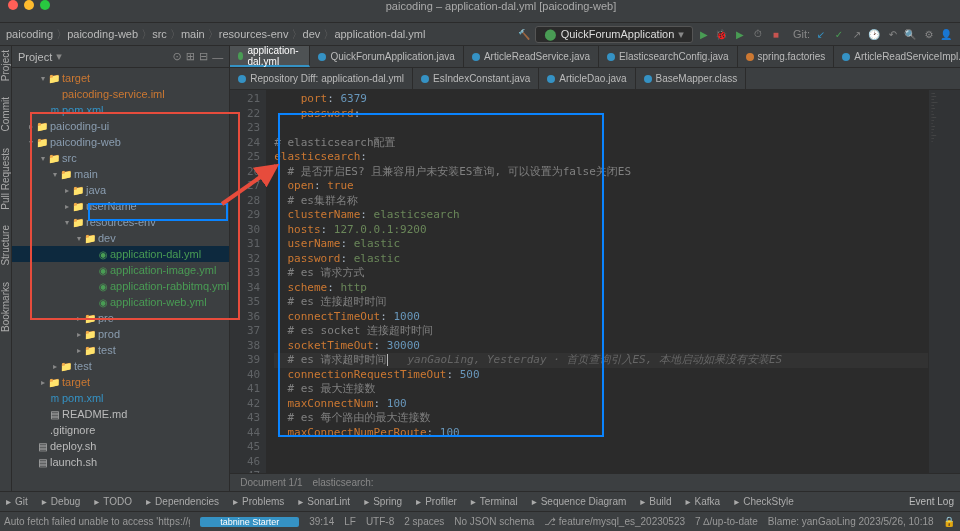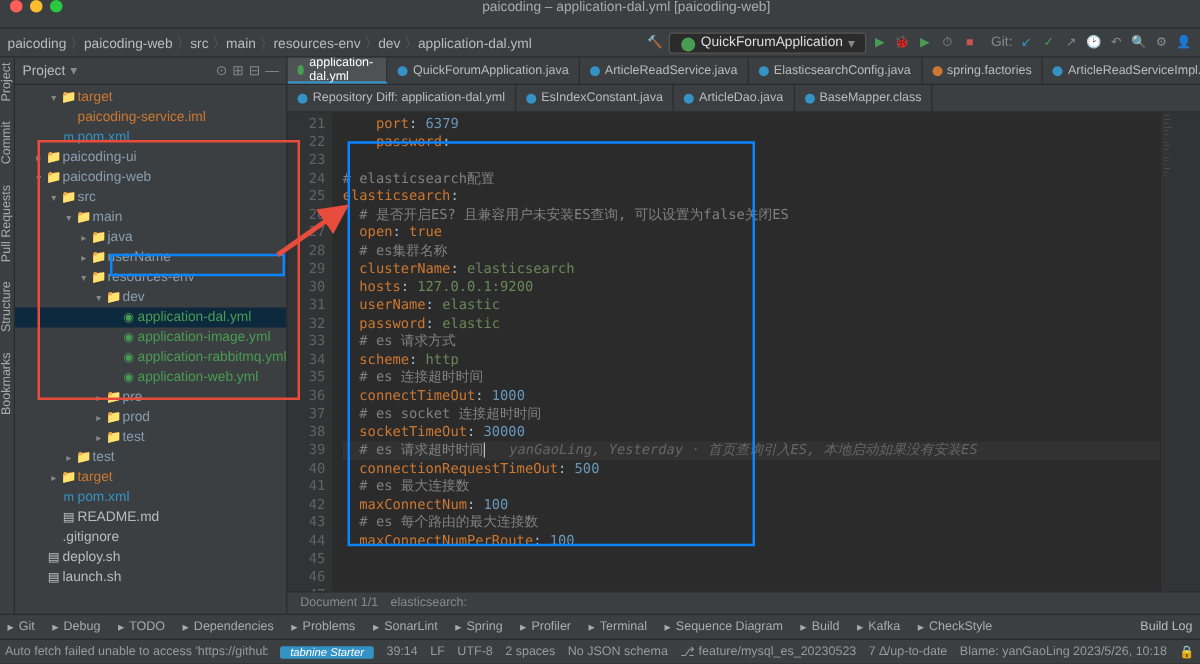--- a/index.html
+++ b/index.html
@@ -69,21 +69,21 @@
   .c-hint { color: #666; font-style: italic; }
   .caret { display:inline-block; width:1px; height:12px; background:#bbb; vertical-align:middle; }
   .minimap { position:absolute; right:0; top:0; bottom:0; width:60px; border-left:1px solid #2b2b2b; background:#313335; font-size:2px; line-height:3px; color:#555; padding:2px; overflow:hidden; }
   
   .editor-breadcrumb { height: 18px; background: #3c3f41; border-top: 1px solid #2b2b2b; display: flex; align-items: center; padding: 0 10px; font-size: 10px; color: #888; gap: 10px; }
   
   .bottom-tools { height: 20px; background: #3c3f41; border-top: 1px solid #2b2b2b; display: flex; align-items: center; padding: 0 6px; gap: 14px; font-size: 10px; }
   .bottom-tools .titem { display: flex; align-items: center; gap: 4px; cursor: pointer; color: #aaa; }
   .statusbar { height: 20px; background: #3c3f41; border-top: 1px solid #2b2b2b; display: flex; align-items: center; padding: 0 4px; font-size: 10px; color: #999; gap: 10px; }
   .statusbar .sitem { display:flex; align-items:center; gap:3px; }
-  .statusbar .tabnine-badge { background:#3592c4; color:#fff; padding:0 8px; border-radius:2px; font-size:9px;font-style:italic; }
+  .statusbar .tabnine-badge { background:#3592c4; color:#fff; padding:0 20px; border-radius:2px; font-size:9px; }
 </style>
 </head>
 <body>
 
 <div class="titlebar">
   <div class="traffic">
     <span class="tl-close"></span>
     <span class="tl-min"></span>
     <span class="tl-max"></span>
   </div>
@@ -423,21 +423,21 @@
       </span>
       <span class="titem">
         <span>▸</span>
         <span>Kafka</span>
       </span>
       <span class="titem">
         <span>▸</span>
         <span>CheckStyle</span>
       </span>
     </span>
-  <span class="evtlog"><span>Build Log</span></span>
+  <span class="evtlog"><span>Event Log</span></span>
 </div>
 
 <div class="statusbar">
   <span class="sitem" style="flex:1;overflow:hidden;text-overflow:ellipsis;white-space:nowrap">Auto fetch failed unable to access 'https://github.com/itwanger/p... (2 minutes ago)</span>
   <span class="tabnine-badge">tabnine Starter</span>
   <span class="sitem">39:14</span>
   <span class="sitem">LF</span>
   <span class="sitem">UTF-8</span>
   <span class="sitem">2 spaces</span>
   <span class="sitem">No JSON schema</span>

